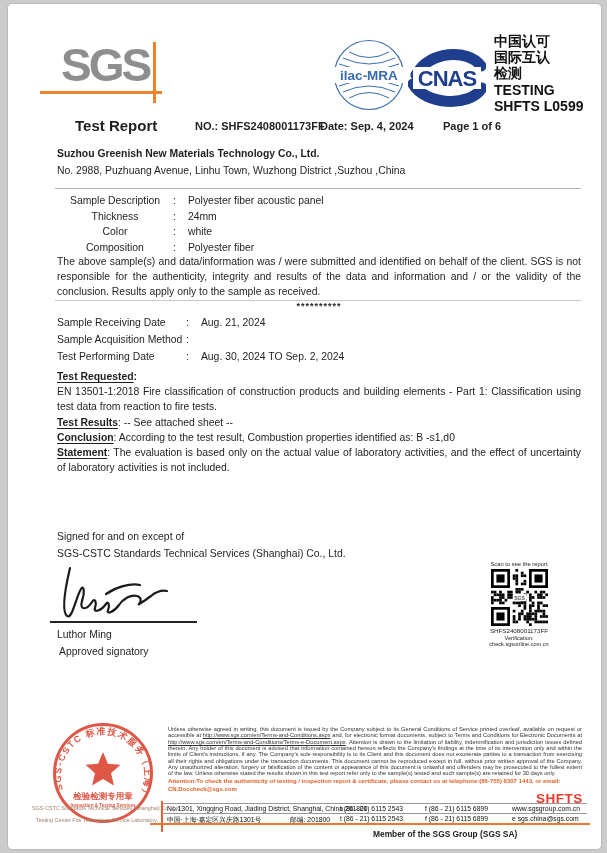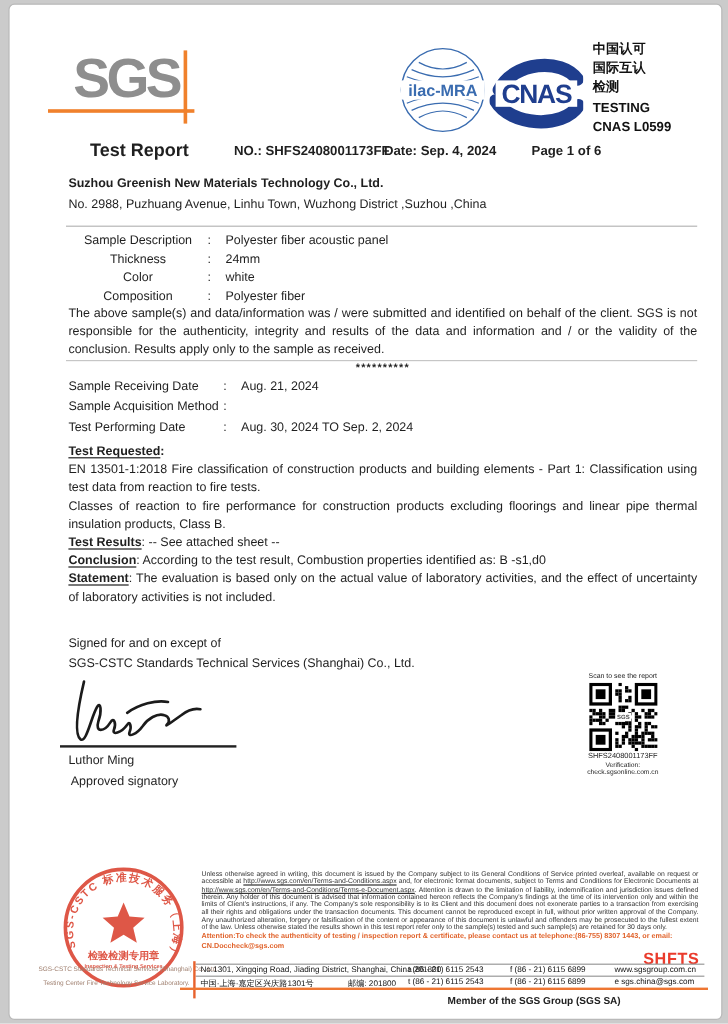--- a/index.html
+++ b/index.html
@@ -11,21 +11,21 @@
   }
   .page{
     position:absolute;left:7px;top:3px;width:593px;height:845px;
     background:#ffffff;border:1px solid #b9b9b9;border-radius:5px;
   }
   .abs{position:absolute;}
   
   .sgs-text{left:61px;top:42px;font-size:46px;font-weight:bold;color:#8e8e8e;letter-spacing:-3px;line-height:1;}
   .sgs-hline{left:40px;top:91px;width:122px;height:2.5px;background:#f0812c;}
   .sgs-vline{left:153px;top:42px;width:2.5px;height:61px;background:#f0812c;}
-  .accred{left:494px;top:33px;font-size:11px;font-weight:bold;line-height:16.2px;color:#111;white-space:nowrap;}
+  .accred{left:494px;top:33px;font-size:14px;font-weight:bold;line-height:16.2px;color:#111;white-space:nowrap;}
   .titlebar{top:120px;font-size:11px;font-weight:bold;white-space:nowrap;}
   .report-title{left:75px;top:117px;font-size:15px;font-weight:bold;}
   
   .t{font-size:10.4px;line-height:15.2px;}
   .b{font-weight:bold;}
   .j{text-align:justify;}
   .hr{background:#b6b6b6;height:1px;}
   .kv{display:flex;white-space:nowrap;}
   .kv .lbl{flex:0 0 auto;}
   .kv .col{flex:0 0 auto;}
@@ -86,21 +86,21 @@
     <rect x="5" y="21" width="68" height="22" fill="#ffffff"></rect>
     <text x="39" y="40" font-size="22" font-weight="bold" fill="#1f3e8e" text-anchor="middle" letter-spacing="-1">CNAS</text>
   </svg>
 </div>
 
 <div class="abs accred">
   <div>中国认可</div>
   <div>国际互认</div>
   <div>检测</div>
   <div>TESTING</div>
-  <div>CNAS L0599</div>
+  <div>SHFTS L0599</div>
 </div>
 
 <div class="abs report-title">Test Report</div>
 <div class="abs titlebar" style="left:195px;">NO.: SHFS2408001173FF</div>
 <div class="abs titlebar" style="left:320px;">Date: Sep. 4, 2024</div>
 <div class="abs titlebar" style="left:443px;">Page 1 of 6</div>
 
 <div class="abs t b" style="left:57px;top:146px;">Suzhou Greenish New Materials Technology Co., Ltd.</div>
 <div class="abs t" style="left:57px;top:163px;">No. 2988, Puzhuang Avenue, Linhu Town, Wuzhong District ,Suzhou ,China</div>
 
@@ -147,21 +147,20 @@
   <div class="kv">
     <span class="lbl">Test Performing Date</span>
       <span class="col">:</span>
       <span class="val">Aug. 30, 2024 TO Sep. 2, 2024</span>
   </div>
 </div>
 
 <div class="abs t" style="left:57px;top:369px;width:524px;">
   <div><span class="bl">Test Requested</span><span class="b">:</span></div>
   <div class="j">EN 13501-1:2018 Fire classification of construction products and building elements - Part 1: Classification using test data from reaction to fire tests.</div>
-  <div class="j">Classes of reaction to fire performance for construction products excluding floorings and linear pipe thermal insulation products, Class B.</div>
   <div><span class="bl">Test Results</span><span>: -- See attached sheet --</span></div>
   <div><span class="bl">Conclusion</span><span>: According to the test result, Combustion properties identified as: B -s1,d0</span></div>
   <div class="j"><span class="bl">Statement</span><span>: The evaluation is based only on the actual value of laboratory activities, and the effect of uncertainty of laboratory activities is not included.</span></div>
 </div>
 
 <div class="abs t" style="left:57px;top:529px;">Signed for and on except of</div>
 <div class="abs t" style="left:57px;top:546px;">SGS-CSTC Standards Technical Services (Shanghai) Co., Ltd.</div>
 
 <div class="abs" style="left:56px;top:565px;">
   <svg width="150" height="58" viewBox="0 0 150 58">

